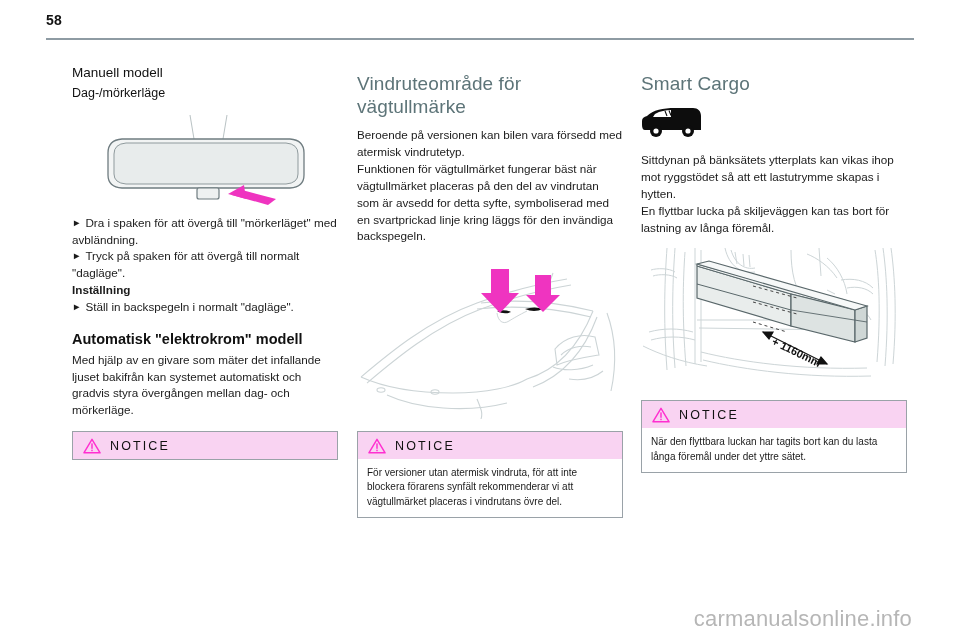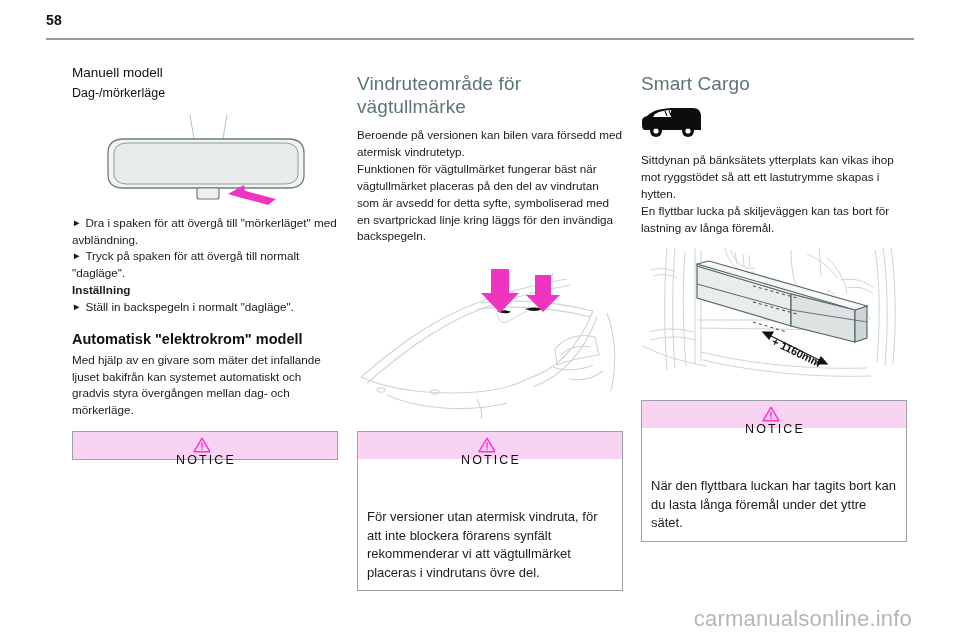--- a/index.html
+++ b/index.html
@@ -66,30 +66,29 @@
     border:1px solid #9aa2a8;
     margin-top:12px;
     background:#fff;
     width:100%;
   }
   .notice-head {
     background:#f9d3f2;
     display:flex; align-items:center;
     padding:5px 8px 5px 10px;
     height:27px;
-    flex-direction:column;
   }
   .notice-head .tri { width:18px; height:16px; margin-right:9px; flex:0 0 auto;}
   .notice-head .label {
     font-size:12.5px; letter-spacing:2.1px; color:#111;
     font-family:"Liberation Sans", sans-serif;
   }
   .notice-body {
     padding:7px 9px 8px 9px;
-    font-size:13px; line-height:1.42; color:#1b1b1b;margin-top:42px;
+    font-size:10px; line-height:1.42; color:#1b1b1b;
   }
 
   
   .figure { width:100%; position:relative; }
   .figure svg { display:block; width:100%; height:auto; }
 
   .van-icon { margin:11px 0 12px 0; width:62px; height:34px;}
   .van-icon svg { display:block; }
 
   

